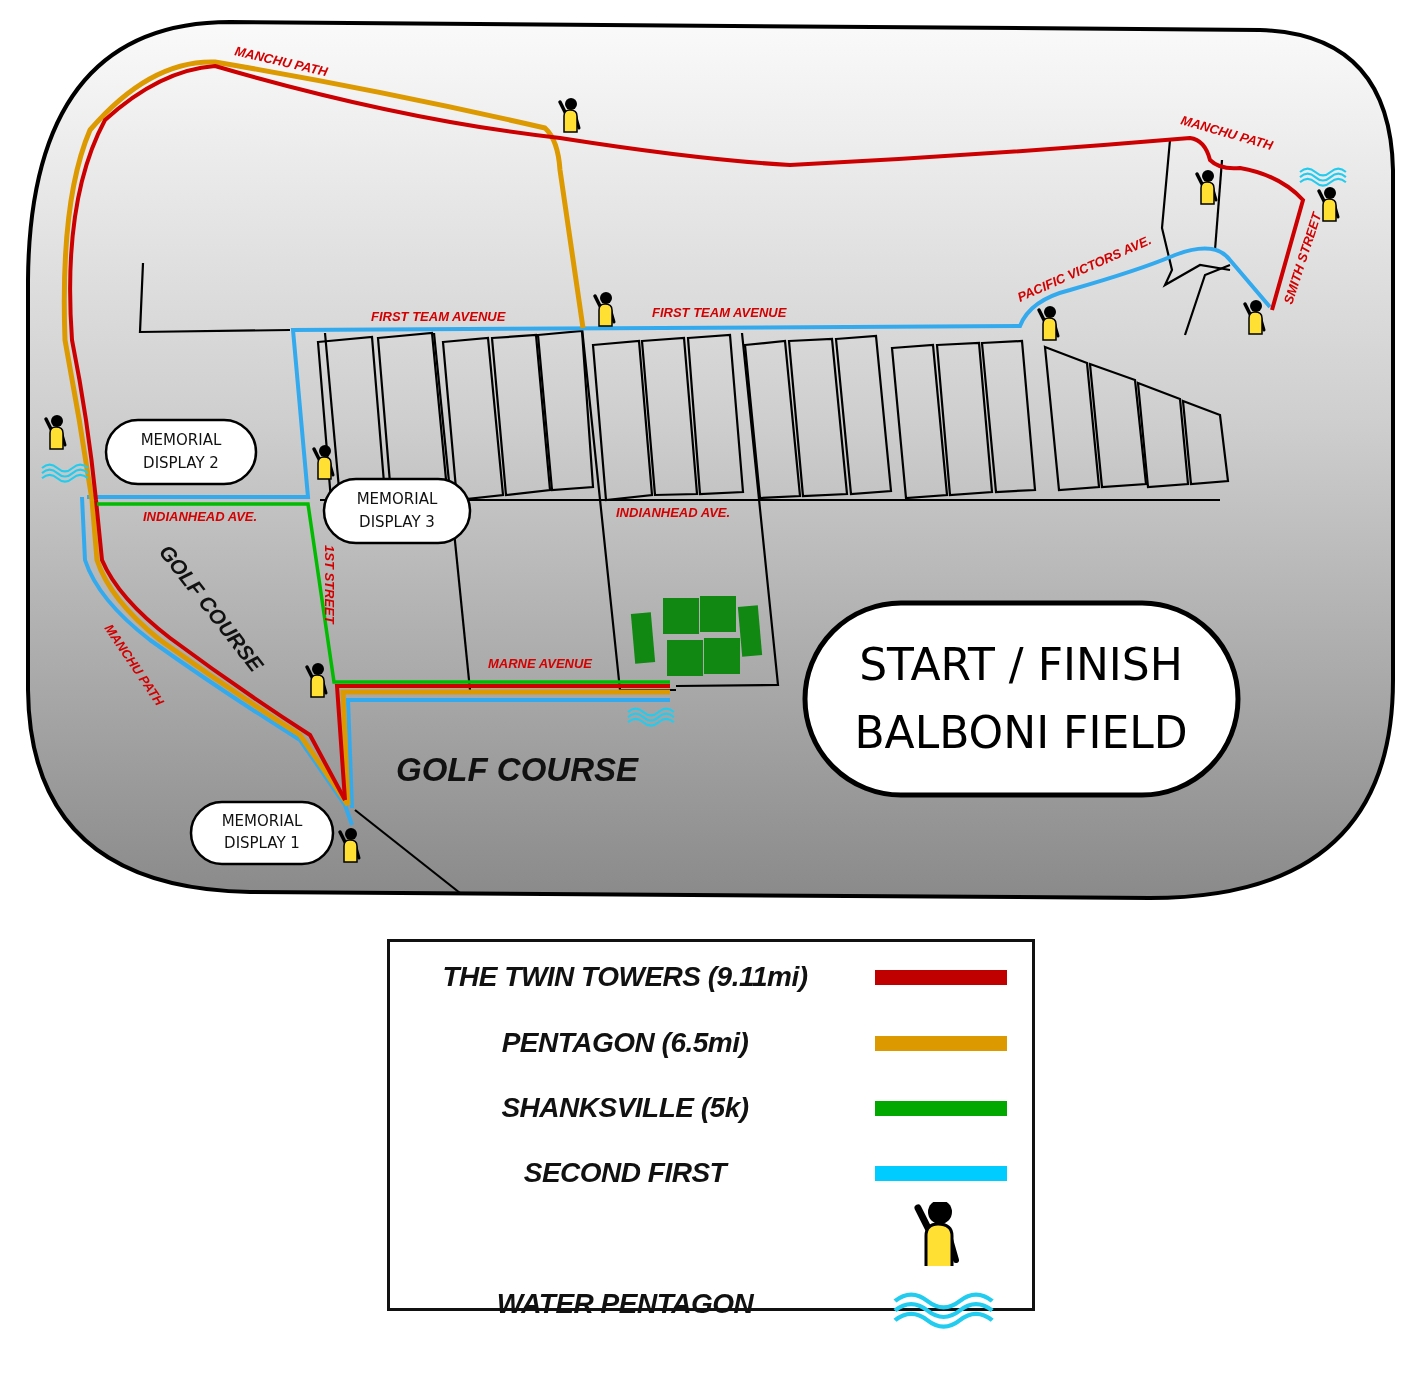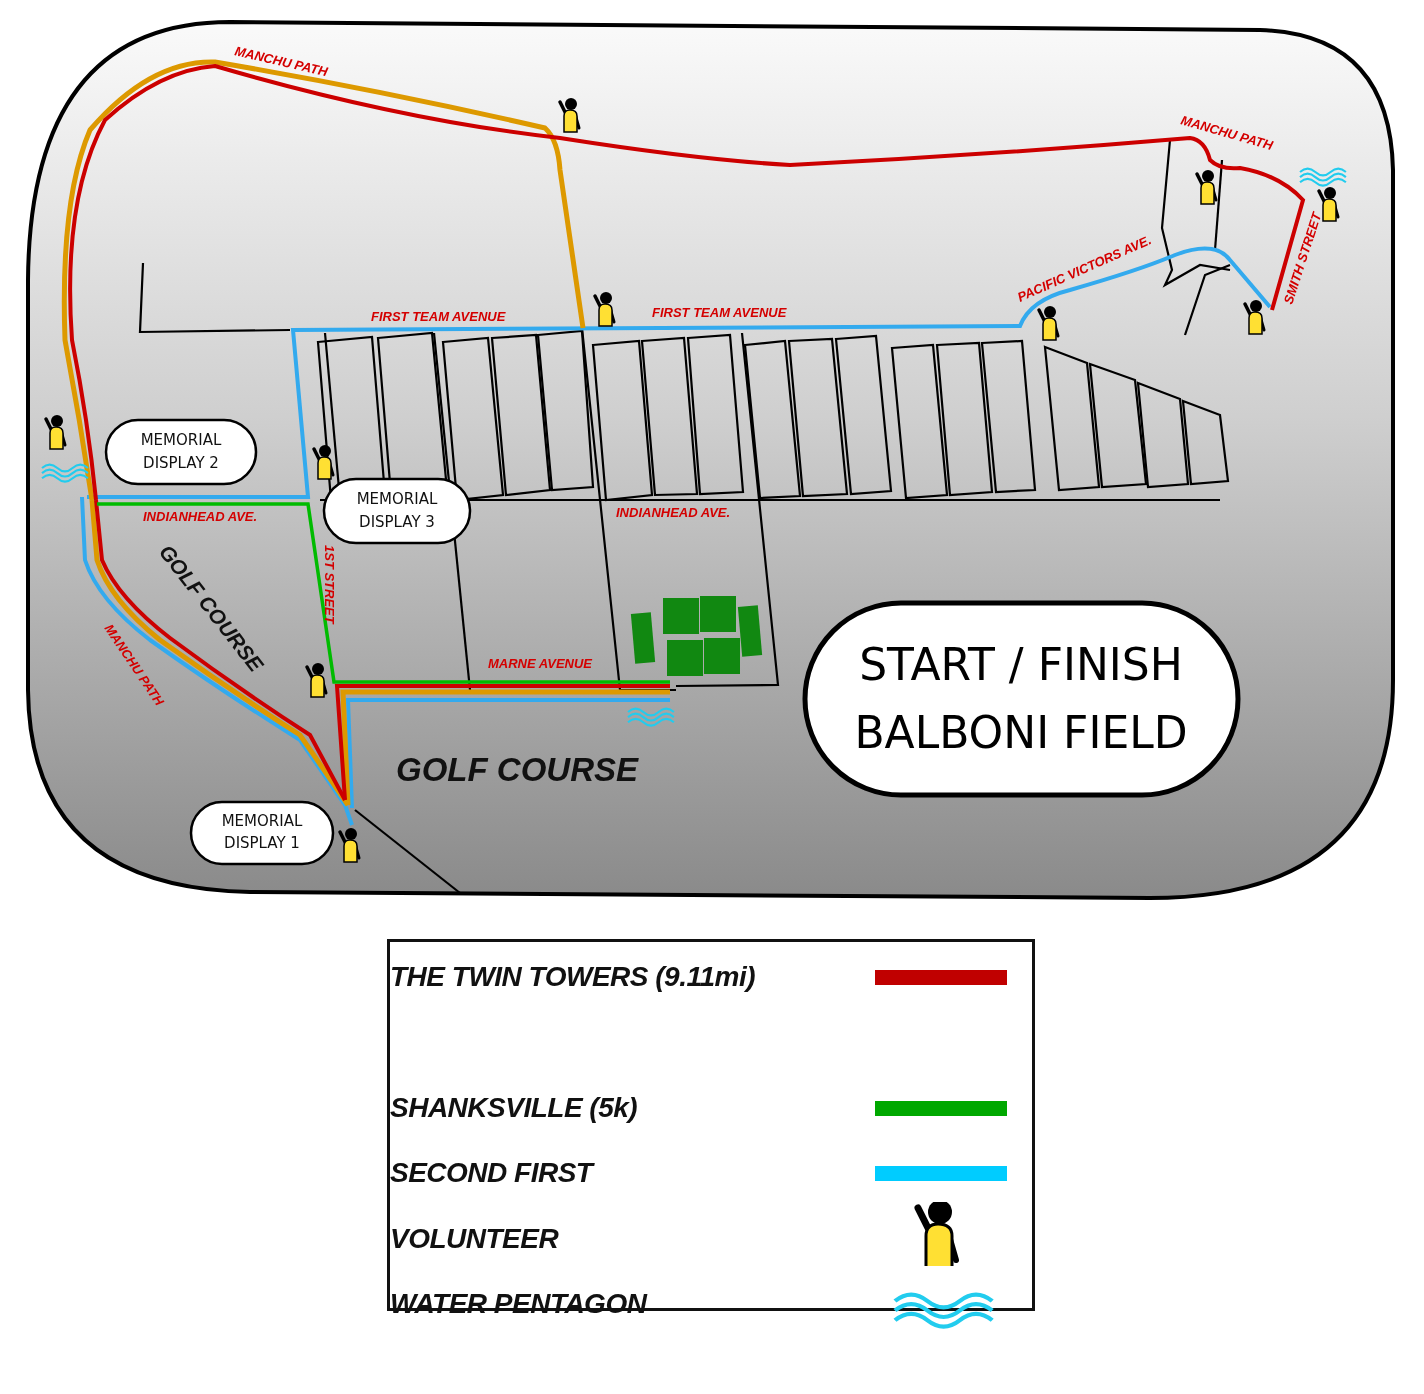--- a/index.html
+++ b/index.html
@@ -4,21 +4,21 @@
 <style>
   html,body{margin:0;padding:0;background:#ffffff;}
   body{width:1424px;height:1394px;position:relative;overflow:hidden;font-family:"Liberation Sans",sans-serif;}
   #map{position:absolute;left:0;top:0;width:1424px;height:910px;}
   .street{font-family:"Liberation Sans",sans-serif;font-style:italic;font-weight:bold;fill:#d40000;font-size:13px;}
   .golf{font-family:"Liberation Sans",sans-serif;font-style:italic;font-weight:bold;fill:#111;}
   .memo{font-family:"DejaVu Sans",sans-serif;fill:#111;font-size:15px;}
   .startfin{font-family:"DejaVu Sans",sans-serif;fill:#000;font-size:44px;}
   #legend{position:absolute;left:387px;top:939px;width:648px;height:372px;border:3px solid #111;background:#fff;box-sizing:border-box;}
   .lg-row{position:absolute;left:0;width:100%;height:50px;}
-  .lg-label{position:absolute;left:0;width:470px;font-family:"Liberation Sans",sans-serif;font-style:italic;font-weight:bold;font-size:28px;color:#111;line-height:50px;letter-spacing:-0.5px;}
+  .lg-label{position:absolute;left:0;width:470px;text-align:center;font-family:"Liberation Sans",sans-serif;font-style:italic;font-weight:bold;font-size:28px;color:#111;line-height:50px;letter-spacing:-0.5px;}
   .lg-swatch{position:absolute;left:485px;top:18px;width:132px;height:15px;}
   .lg-icon{position:absolute;left:495px;top:0;width:120px;height:64px;}
 </style>
 </head>
 <body>
 
 <svg id="map" width="1424" height="910" viewBox="0 0 1424 910" xmlns="http://www.w3.org/2000/svg">
   <defs>
     <linearGradient id="bg" x1="0" y1="0" x2="0" y2="1">
       <stop offset="0" stop-color="#fafafa"></stop>
@@ -157,30 +157,33 @@
       <use href="#water" transform="translate(42,468) scale(0.85)"></use>
       <use href="#water" transform="translate(628,712) scale(0.85)"></use>
     </g>
 </svg>
 
 <div id="legend">
   <div class="lg-row" style="top:10px">
     <div class="lg-label">THE TWIN TOWERS (9.11mi)</div>
     <div class="lg-swatch" style="background:#c00000"></div>
   </div>
+  <div class="lg-row" style="top:76px">
+    <div class="lg-label">PENTAGON (6.5mi)</div>
+    <div class="lg-swatch" style="background:#dd9900"></div>
+  </div>
   <div class="lg-row" style="top:141px">
     <div class="lg-label">SHANKSVILLE (5k)</div>
     <div class="lg-swatch" style="background:#00a800"></div>
   </div>
   <div class="lg-row" style="top:206px">
     <div class="lg-label">SECOND FIRST</div>
     <div class="lg-swatch" style="background:#00ccff"></div>
   </div>
   <div class="lg-row" style="top:272px">
-    <div class="lg-label">VOLUNTEER</div>
     <svg class="lg-icon" style="top:-12px" viewBox="0 0 120 64">
       <g transform="translate(55,38) scale(2)">
         <path d="M-6,-6 L-11,-16" stroke="#000" stroke-width="3.5" stroke-linecap="round"></path>
         <circle cx="0" cy="-14" r="6" fill="#000"></circle>
         <path d="M4,-4 L8,10" stroke="#000" stroke-width="3" stroke-linecap="round"></path>
         <path d="M-7,14 L-7,-2 Q-7,-8 -1,-8 Q6,-8 6,-2 L6,14 Z" fill="#ffe033" stroke="#000" stroke-width="1.5"></path>
       </g>
     </svg>
   </div>
   <div class="lg-row" style="top:337px">

